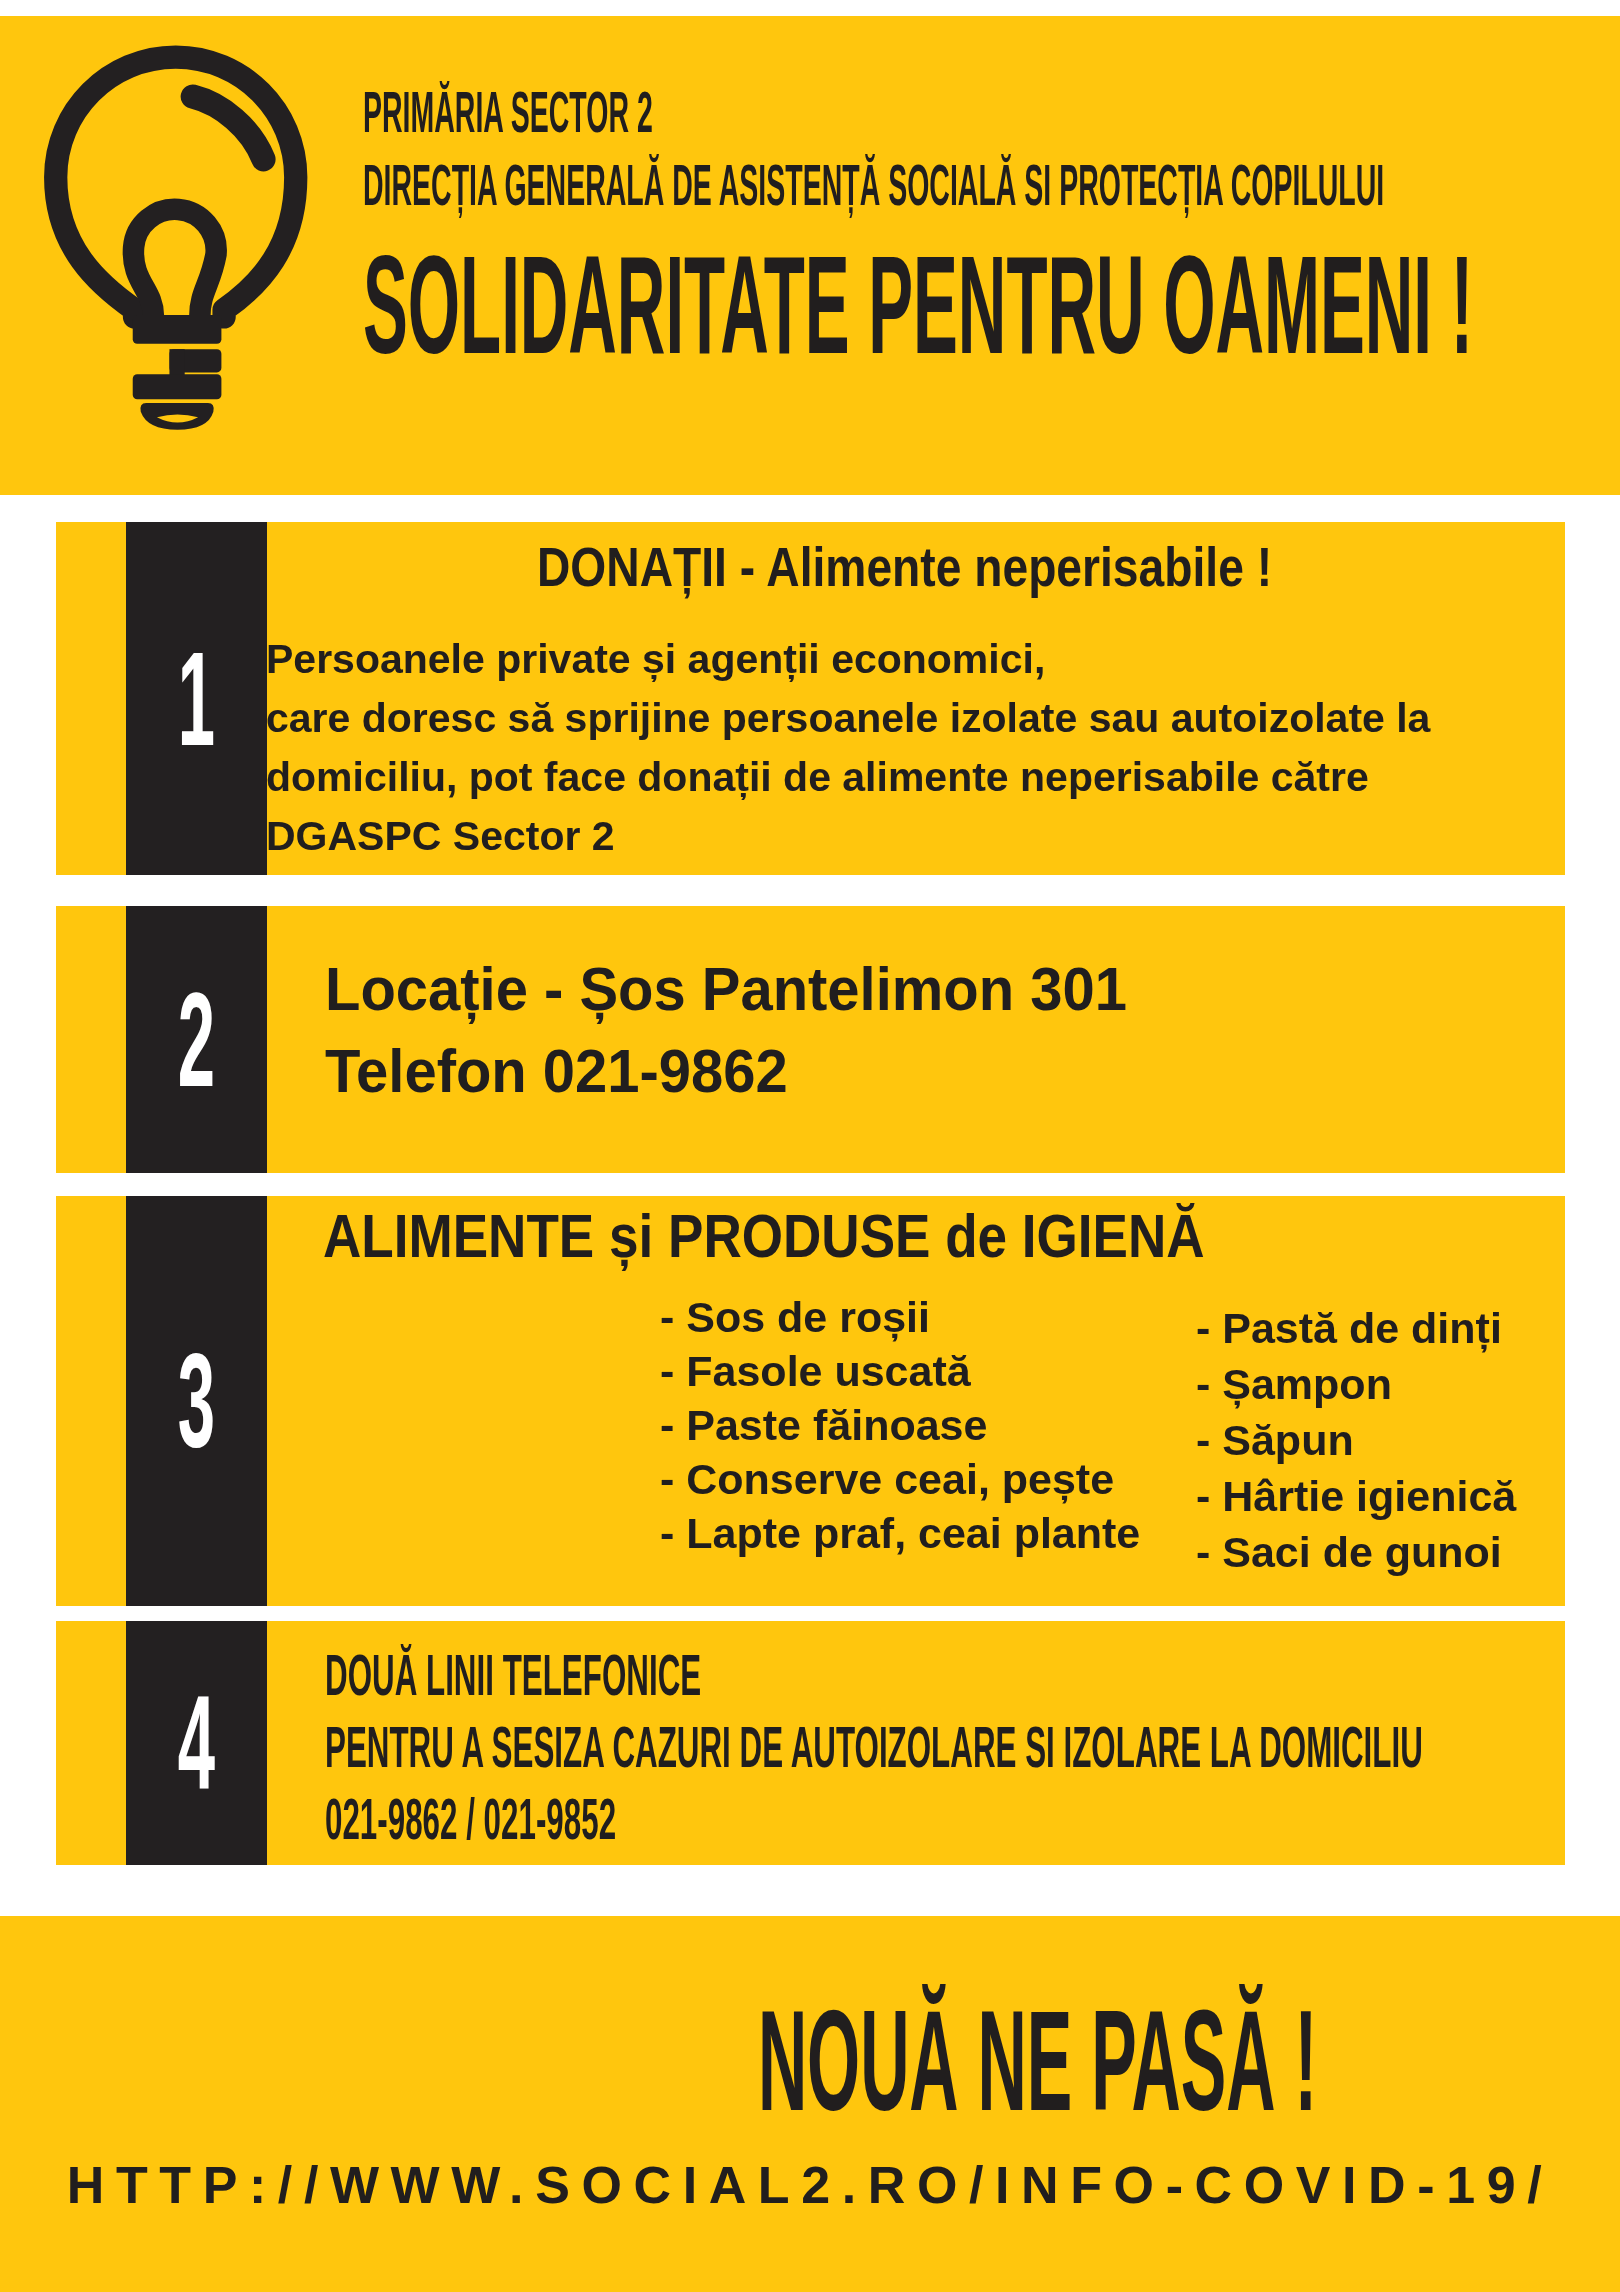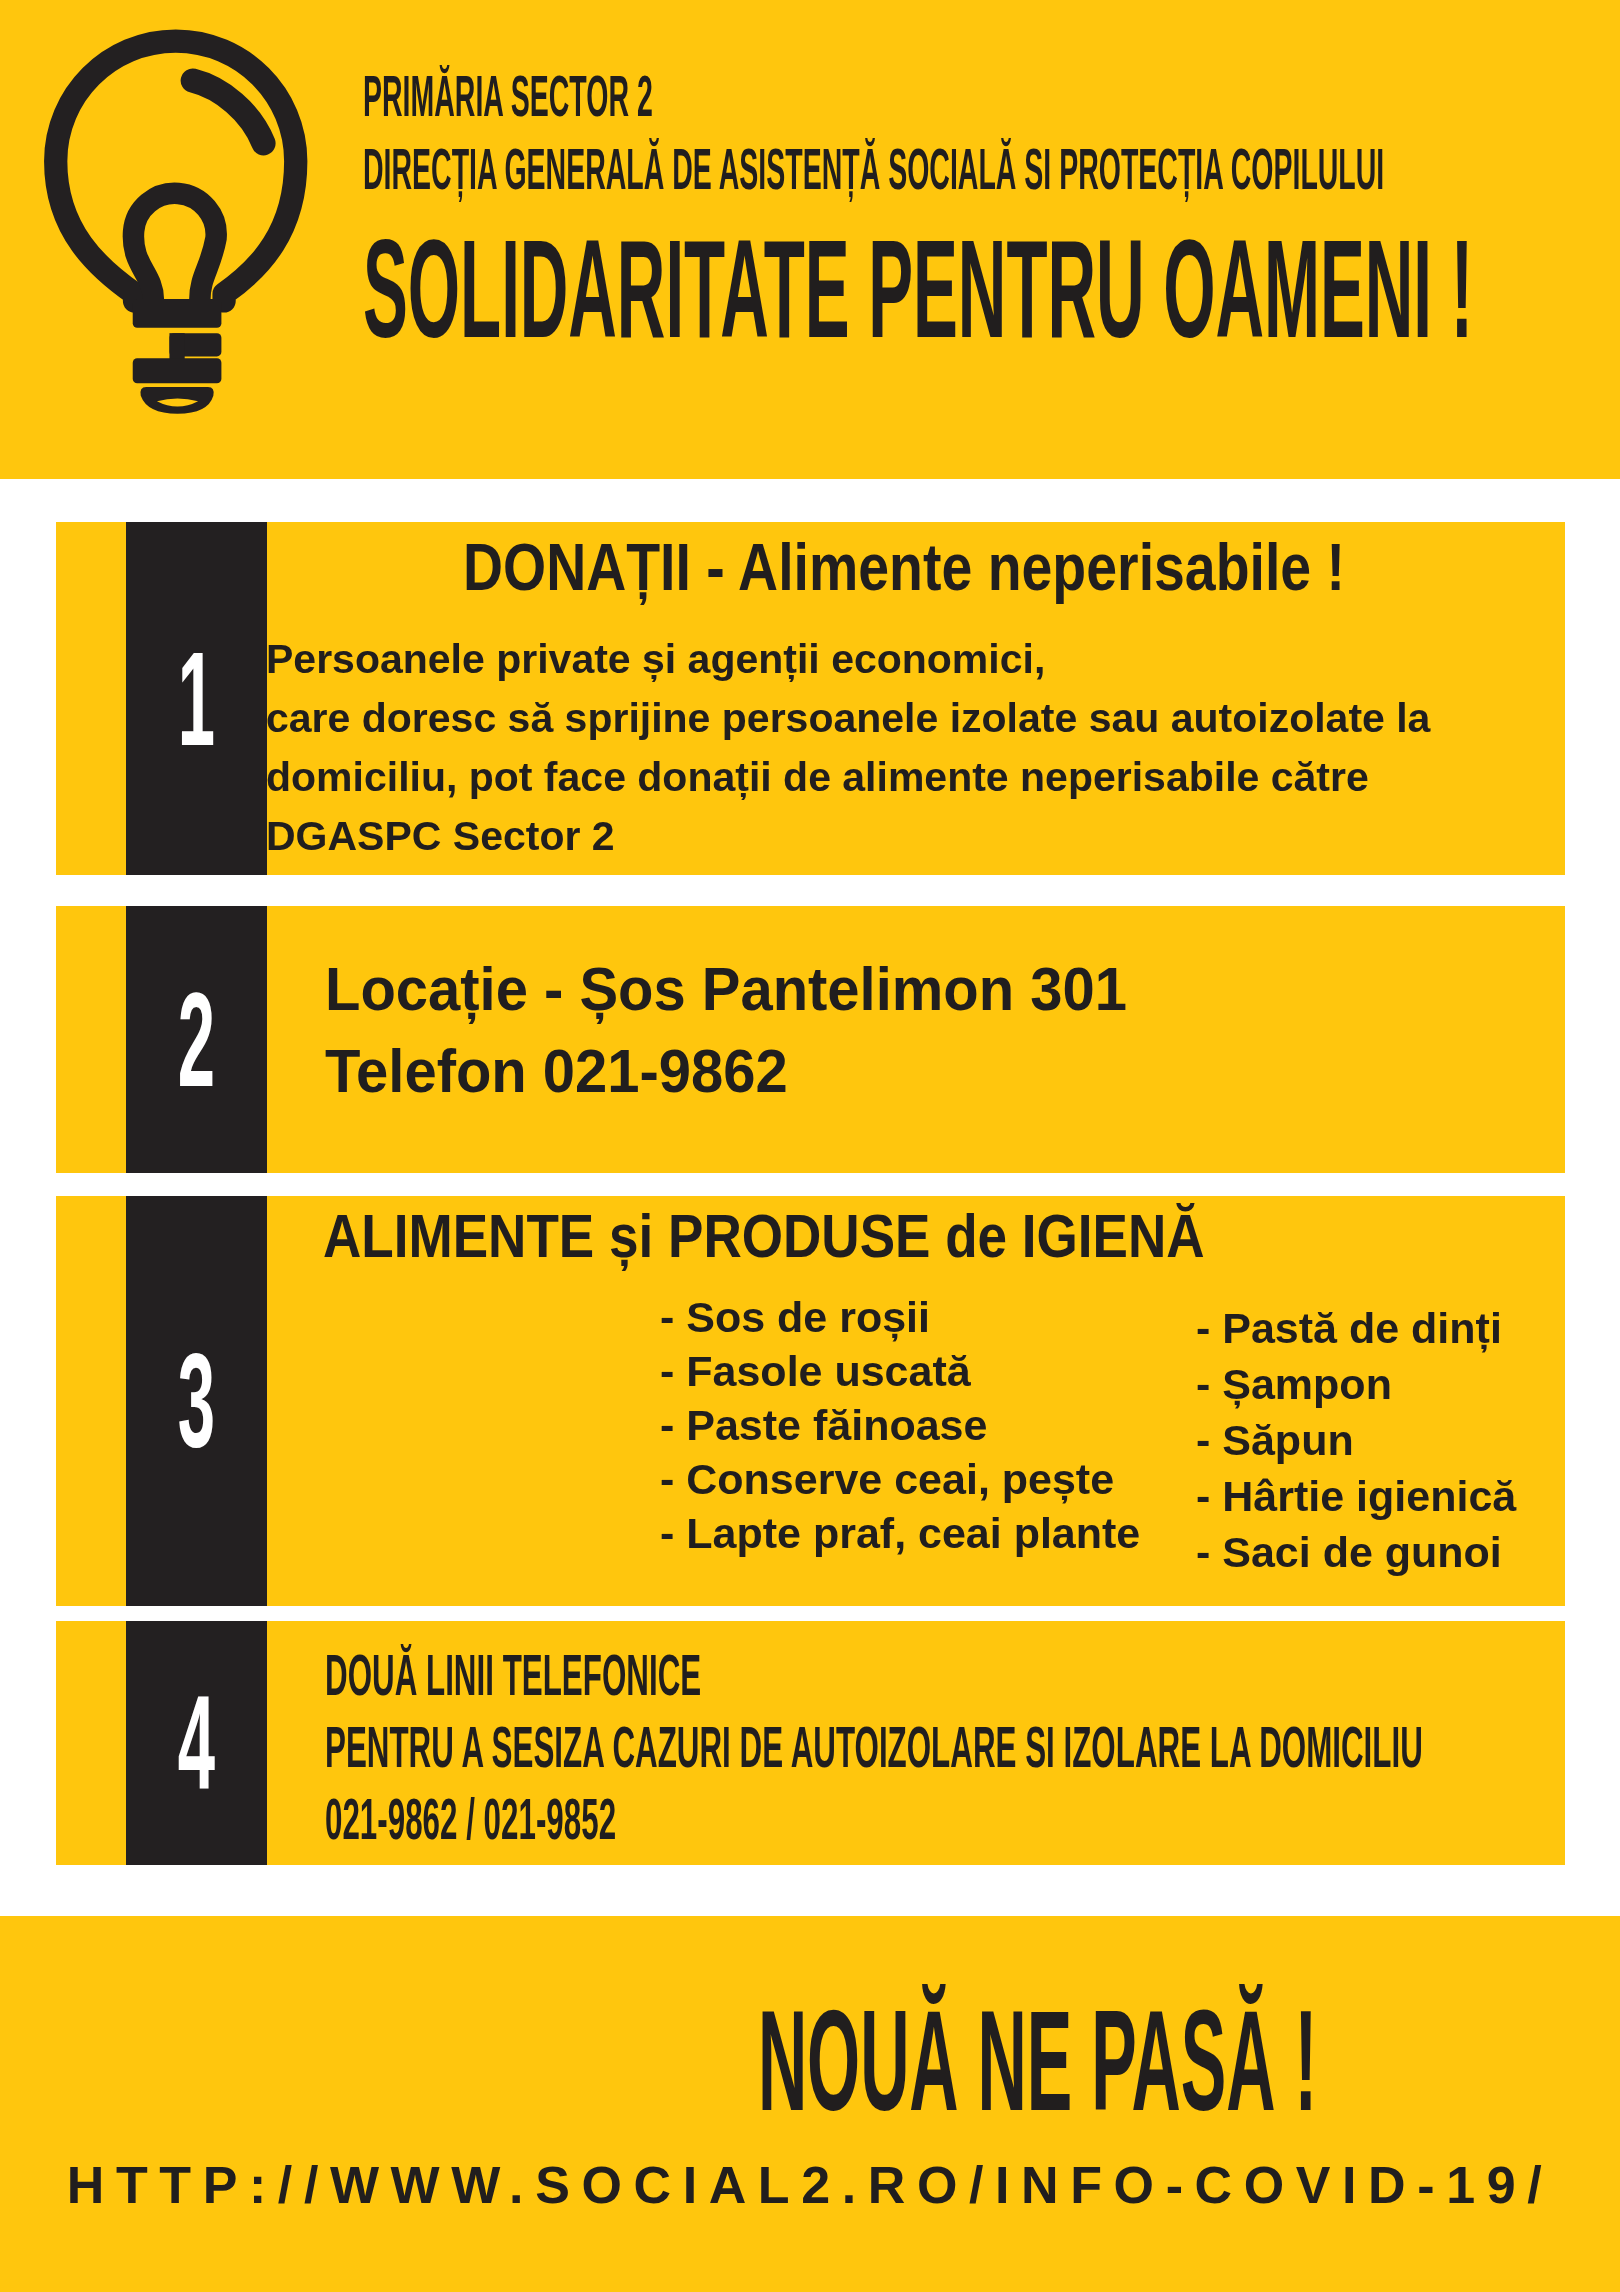--- a/index.html
+++ b/index.html
@@ -18,21 +18,21 @@
           display:flex;align-items:center;justify-content:center;}
   .numbar .num{color:#ffffff;font-size:134px;line-height:134px;
                transform:scaleX(0.5);white-space:nowrap;}
   
   .hdr-org{position:absolute;left:363px;top:60px;font-size:57px;line-height:73px;}
   .hdr-org div{transform:scaleX(0.5);transform-origin:left top;white-space:nowrap;}
   .hdr-title{position:absolute;left:363px;top:219px;font-size:140px;line-height:140px;
              transform:scaleX(0.48);transform-origin:left top;white-space:nowrap;}
   
   .s1-title{position:absolute;left:215px;right:27px;top:3.6px;text-align:center;
-            font-size:66px;line-height:82px;}
+            font-size:55px;line-height:82px;}
   .s1-title span{display:inline-block;transform:scaleX(0.84);transform-origin:center top;white-space:nowrap;}
   .s1-par{position:absolute;left:210px;right:34px;top:108px;
           font-size:41px;line-height:59px;}
   
   .s2-lines{position:absolute;left:269px;top:42px;font-size:61px;line-height:82px;}
   .s2-lines div{transform:scaleX(0.95);transform-origin:left top;white-space:nowrap;}
   
   .s3-title{position:absolute;left:267px;top:9.9px;font-size:61px;line-height:61px;
             transform:scaleX(0.87);transform-origin:left top;white-space:nowrap;}
   .s3-col{position:absolute;font-size:43px;white-space:nowrap;}
@@ -47,21 +47,21 @@
              font-size:142px;line-height:142px;}
   .ftr-title span{display:inline-block;transform:scaleX(0.48);transform-origin:center top;white-space:nowrap;}
   .ftr-url{position:absolute;left:0;width:1620px;top:243px;text-align:center;
            font-size:52px;line-height:52px;letter-spacing:11.6px;white-space:nowrap;}
 </style>
 </head>
 <body>
 
 <div class="poster">
 
-  <div class="band" style="top:0;height:479px;">
+  <div class="band" style="top:16px;height:479px;">
     <svg style="position:absolute;left:36px;top:25px;" width="309" height="430" viewBox="0 0 345 480">
 
       <path d="M110,308 L110,300 C70,272 22,230 22,152 C22,78 82,18 156,18 C230,18 290,78 290,152 C290,230 250,272 210,300 L210,308" fill="none" stroke="#232021" stroke-width="26" stroke-linecap="round" stroke-linejoin="round"></path>
 
       <path d="M175,62 C207,70 240,97 254,132" fill="none" stroke="#232021" stroke-width="27" stroke-linecap="round"></path>
 
       <path d="M131,306 C131,278 106,268 109,230 A45,45 0 1 1 201,238 C195,271 183,281 183,306" fill="none" stroke="#232021" stroke-width="24" stroke-linecap="round"></path>
 
       <rect x="108" y="306" width="99" height="32" rx="5" fill="#232021"></rect>
       <rect x="149" y="344" width="58" height="26" rx="5" fill="#232021"></rect>

